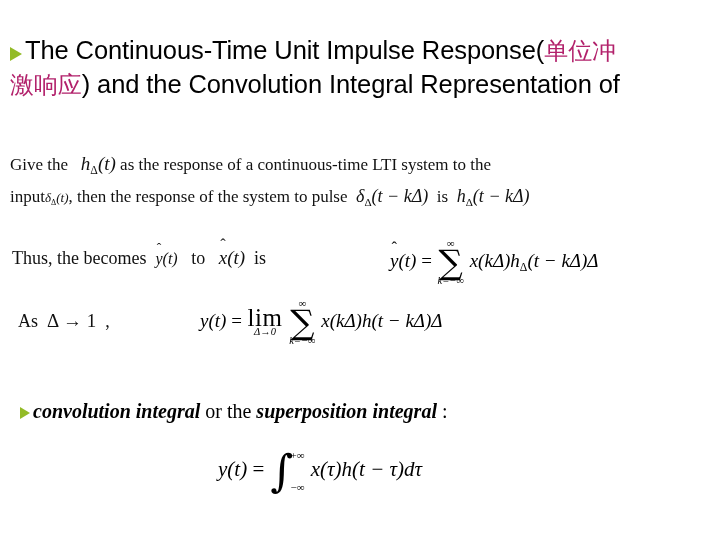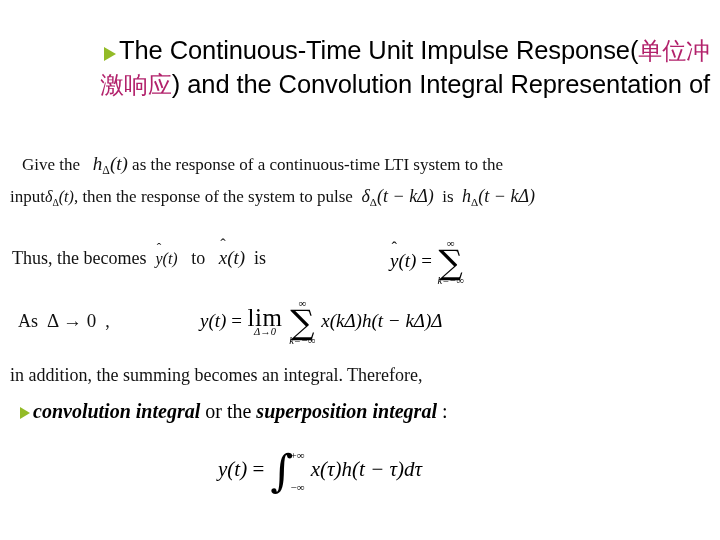--- a/index.html
+++ b/index.html
@@ -12,21 +12,20 @@
     height: 540px;
     position: relative;
     overflow: hidden;
     font-family: "Liberation Serif", serif;
     color: #000000;
   }
   .slide {
     position: absolute;
     inset: 0;
     background: #ffffff;
-    text-align: right;
   }
 
   
   .arrow-bullet {
     display: inline-block;
     width: 0;
     height: 0;
     border-top: 7px solid transparent;
     border-bottom: 7px solid transparent;
     border-left: 12px solid #93bb27;
@@ -146,21 +145,21 @@
     flex-direction: column;
     justify-content: space-between;
     height: 44px;
     font-size: 11px;
     font-style: normal;
     margin-left: -3px;
     padding: 2px 0;
   }
 
   
-  #line-give     { left: 22px;  top: 153px; }
+  #line-give     { left: 10px;  top: 153px; }
   #line-input    { left: 10px;  top: 186px; }
   #line-thus     { left: 12px;  top: 247px; }
   #line-as       { left: 18px;  top: 310px; }
   #line-addition { left: 10px;  top: 365px; }
   #line-conv     { left: 10px;  top: 400px; }
 
   .eq-thus { position: absolute; left: 390px; top: 238px; font-size: 19px; }
   .eq-as   { position: absolute; left: 200px; top: 298px; font-size: 19px; }
   .eq-final{ position: absolute; left: 218px; top: 447px; font-size: 21px; }
 
@@ -187,21 +186,21 @@
   </div>
 
   <div class="body-text" id="line-give">
     <span>Give the</span>
     &nbsp;
     <span class="math" style="font-size:19px">h<sub>Δ</sub>(<span>t</span>)</span>
     <span>as the response of a continuous-time LTI system to the</span>
   </div>
 
   <div class="body-text" id="line-input">
-    <span>input</span><span class="math" style="font-size:16px">δ<sub>Δ</sub>(<span>t</span>)</span><span>, then the response of the system to pulse</span>
+    <span>input</span><span class="math" style="font-size:13px">δ<sub>Δ</sub>(<span>t</span>)</span><span>, then the response of the system to pulse</span>
     &nbsp;<span class="math" style="font-size:18px">δ<sub>Δ</sub>(<span>t</span> − <span>k</span>Δ)</span>
     &nbsp;<span>is</span>
     &nbsp;<span class="math" style="font-size:18px">h<sub>Δ</sub>(<span>t</span> − <span>k</span>Δ)</span>
   </div>
 
   <div class="body-text" id="line-thus" style="font-size:18px">
     <span>Thus, the becomes</span>
     &nbsp;<span class="math" style="font-size:16px"><span class="hat">y<span class="hat-mark">̂</span></span>(<span>t</span>)</span>
     &nbsp;&nbsp;<span>to</span>
     &nbsp;&nbsp;<span class="math" style="font-size:19px"><span class="hat">x<span class="hat-mark">̂</span></span>(<span>t</span>)</span>
@@ -209,44 +208,44 @@
   </div>
 
   <div class="math eq-thus">
     <span class="hat">y<span class="hat-mark">̂</span></span>(<span>t</span>)
     <span class="up">=</span>
     <span class="bigop">
       <span class="lim-top">∞</span>
       <span class="glyph">∑</span>
       <span class="lim-bot">k=−∞</span>
     </span>
+    <span>x(<span>k</span>Δ)h<sub>Δ</sub>(<span>t</span> − <span>k</span>Δ)Δ</span>
   </div>
 
   <div class="body-text" id="line-as" style="font-size:18px">
     <span>As</span>
-    &nbsp;<span class="math" style="font-size:19px;font-style:normal">Δ → 0</span>
+    &nbsp;<span class="math" style="font-size:19px;font-style:normal">Δ → 1</span>
     &nbsp;<span>,</span>
   </div>
 
   <div class="math eq-as">
     <span>y(<span>t</span>)</span>
     <span class="up">=</span>
     <span class="bigop">
       <span class="glyph lim-word">lim</span>
       <span class="lim-bot">Δ→0</span>
     </span>
     <span class="bigop">
       <span class="lim-top">∞</span>
       <span class="glyph">∑</span>
       <span class="lim-bot">k=−∞</span>
     </span>
     <span>x(<span>k</span>Δ)h(<span>t</span> − <span>k</span>Δ)Δ</span>
   </div>
 
-  <div class="body-text" id="line-addition" style="font-size:18px">in addition, the summing becomes an integral. Therefore,</div>
 
   <div class="conv-line" id="line-conv">
     <span class="arrow-bullet small"></span><span class="emph-bi">convolution integral</span>
     <span>or the</span>
     <span class="emph-bi">superposition integral</span>
     <span>:</span>
   </div>
 
   <div class="math eq-final">
     <span>y(<span>t</span>)</span>

